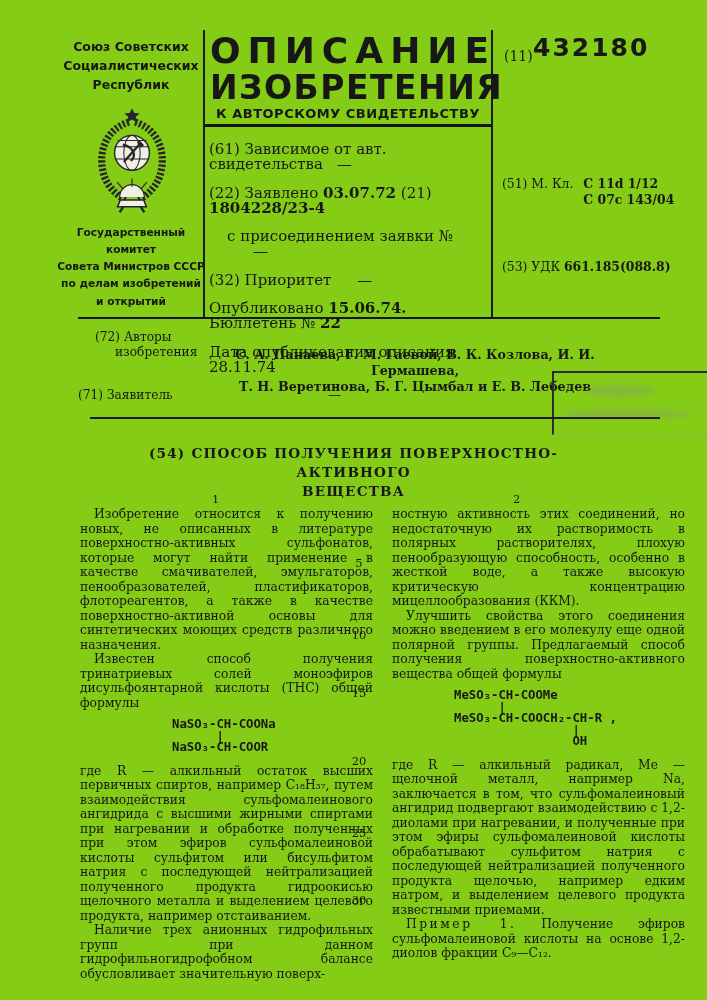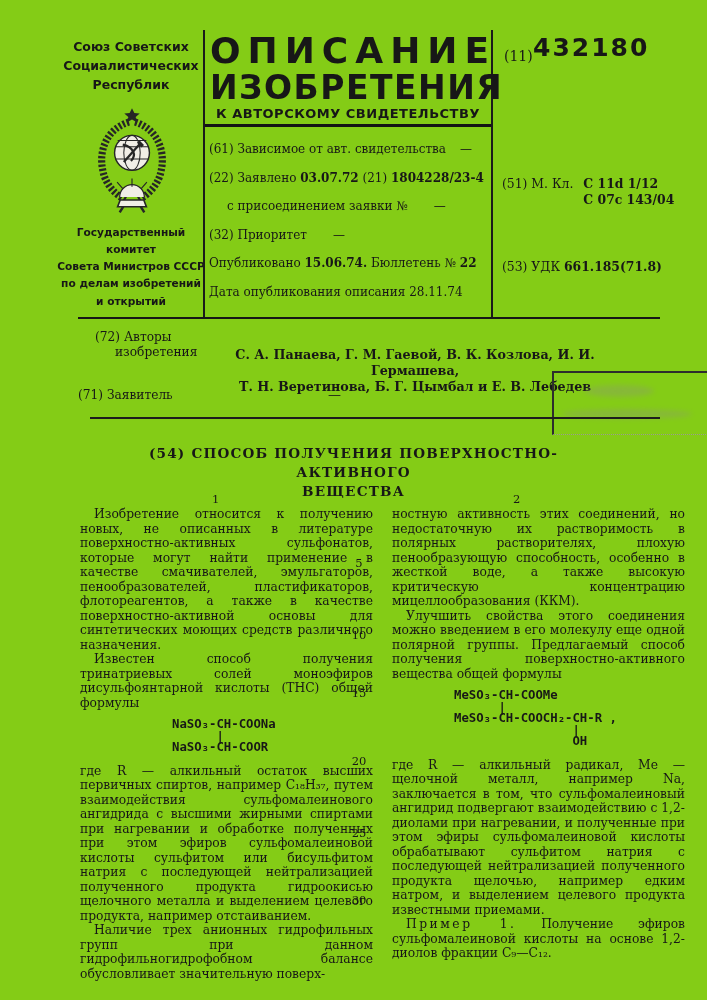--- a/index.html
+++ b/index.html
@@ -33,21 +33,21 @@
     position:absolute;left:210px;top:68px;width:280px;
     font-family:"DejaVu Sans",sans-serif;font-weight:bold;font-size:33px;
     letter-spacing:1.5px;white-space:nowrap;
   }
   .subtitle{
     position:absolute;left:205px;top:106px;width:286px;text-align:center;
     font-family:"DejaVu Sans",sans-serif;font-weight:bold;font-size:13px;
     letter-spacing:0.5px;
   }
   .subline{position:absolute;left:205px;top:124px;width:286px;height:2.5px;background:#141414;}
-  .fields{position:absolute;left:209px;top:142px;width:278px;font-size:12px;}
+  .fields{position:absolute;left:209px;top:142px;width:278px;font-size:15px;}
   .fline{margin-bottom:13.6px;line-height:15px;}
   .fline .dash{margin-left:26px;}
   .fline .dash.short{margin-left:14px;}
   .fline.indent{padding-left:18px;}
   .b{font-weight:bold;}
   
   .docnum-label{position:absolute;left:504px;top:48px;font-size:14px;}
   .docnum{
     position:absolute;left:533px;top:33px;
     font-family:"DejaVu Sans",sans-serif;font-weight:bold;font-size:25px;letter-spacing:2px;
@@ -176,21 +176,21 @@
   <div class="docnum-label">(11)</div>
   <div class="docnum">432180</div>
 
   <div class="ipc">
     <span>(51) М. Кл.</span>
     <span class="codes">С 11d 1/12
 С 07с 143/04</span>
   </div>
   <div class="udc">
     <span>(53) УДК</span>
-    <span class="b">661.185(71.8)</span>
+    <span class="b">661.185(088.8)</span>
   </div>
 
   <div class="hrule1"></div>
 
   <div class="label72">
     <div>(72) Авторы</div>
     <div class="l2">изобретения</div>
   </div>
   <div class="names">С. А. Панаева, Г. М. Гаевой, В. К. Козлова, И. И. Гермашева,
 Т. Н. Веретинова, Б. Г. Цымбал и Е. В. Лебедев</div>

